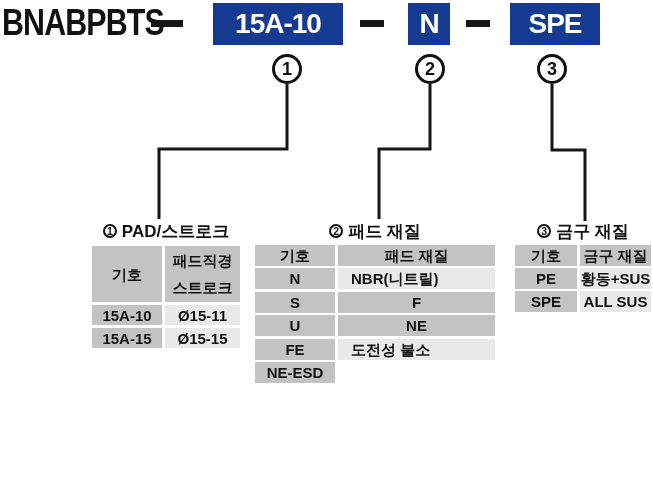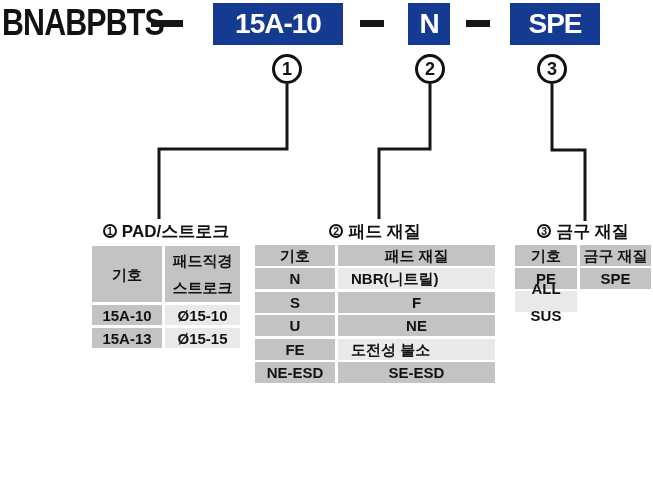--- a/index.html
+++ b/index.html
@@ -93,39 +93,39 @@
   <div class="tbl-title tt3">
     <span class="mini-num">3</span>
     <span>금구 재질</span>
   </div>
 
   <div class="grid g1">
       <div class="cell head">기호</div>
       <div class="cell head">패드직경
 스트로크</div>
       <div class="cell key">15A-10</div>
-      <div class="cell val">Ø15-10</div>
-      <div class="cell key">15A-13</div>
+      <div class="cell val">Ø15-11</div>
+      <div class="cell key">15A-15</div>
       <div class="cell val">Ø15-15</div>
     </div>
   <div class="grid g2">
       <div class="cell head">기호</div>
       <div class="cell head">패드 재질</div>
       <div class="cell key">N</div>
       <div class="cell val">NBR(니트릴)</div>
       <div class="cell key">S</div>
       <div class="cell key">F</div>
       <div class="cell key">U</div>
       <div class="cell key">NE</div>
       <div class="cell key">FE</div>
       <div class="cell val">도전성 불소</div>
       <div class="cell key">NE-ESD</div>
-      <div class="cell key">SE-ESD</div>
     </div>
   <div class="grid g3">
       <div class="cell head">기호</div>
       <div class="cell head">금구 재질</div>
       <div class="cell key">PE</div>
+      <div class="cell val">황동+SUS</div>
       <div class="cell key">SPE</div>
       <div class="cell val">ALL SUS</div>
     </div>
 
 </div>
 
 </body></html>

